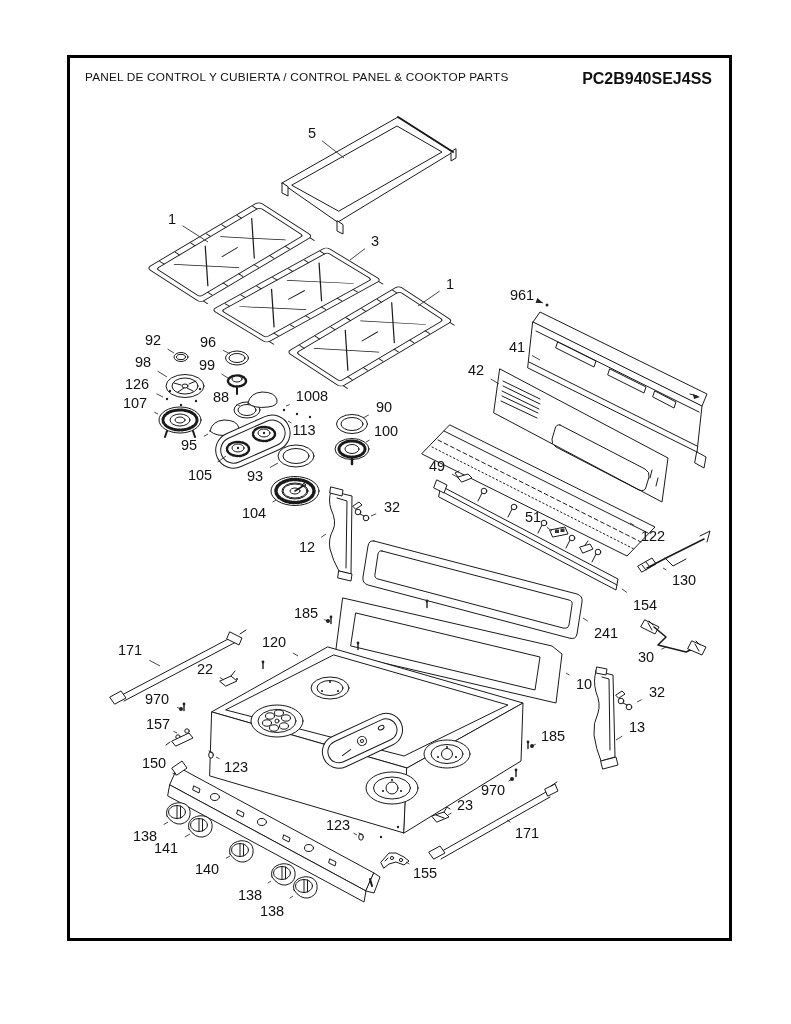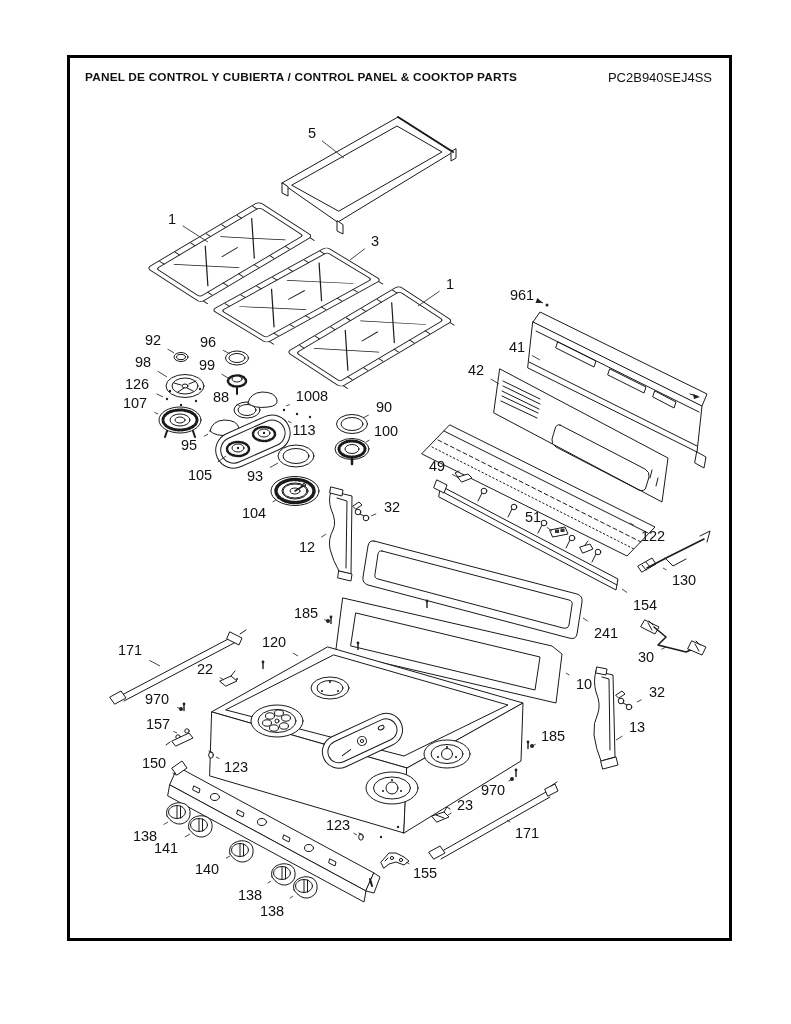--- a/index.html
+++ b/index.html
@@ -1,22 +1,22 @@
 <!DOCTYPE html>
 <html><head>
 <meta charset="utf-8">
 <style>
   html,body{margin:0;padding:0;background:#fff;}
   .page{position:relative;width:791px;height:1024px;background:#fff;overflow:hidden;
         font-family:"Liberation Sans",sans-serif;}
   .frame{position:absolute;left:67px;top:55px;width:659px;height:880px;border:3px solid #000;}
-  .hdr-title{position:absolute;left:85px;top:70px;font-size:11.8px;font-weight:bold;color:#111;
+  .hdr-title{position:absolute;left:85px;top:70px;font-size:11.8px;font-weight:normal;color:#111;
              letter-spacing:.2px;white-space:nowrap;}
   .hdr-model{position:absolute;top:70px;left:500px;width:212px;text-align:right;
-             font-size:13px;font-weight:normal;color:#111;white-space:nowrap;}
+             font-size:16px;font-weight:bold;color:#111;white-space:nowrap;}
   svg#diagram{position:absolute;left:0;top:0;}
   .callout{font:400 14.5px "Liberation Sans",sans-serif;fill:#111;text-anchor:middle;dominant-baseline:central;}
   .leader{stroke:#333;stroke-width:.9;fill:none;}
   .dotm{fill:#222;stroke:none;}
   .arrm{fill:#222;stroke:none;}
 </style>
 </head>
 <body>
 
 <div class="page">

